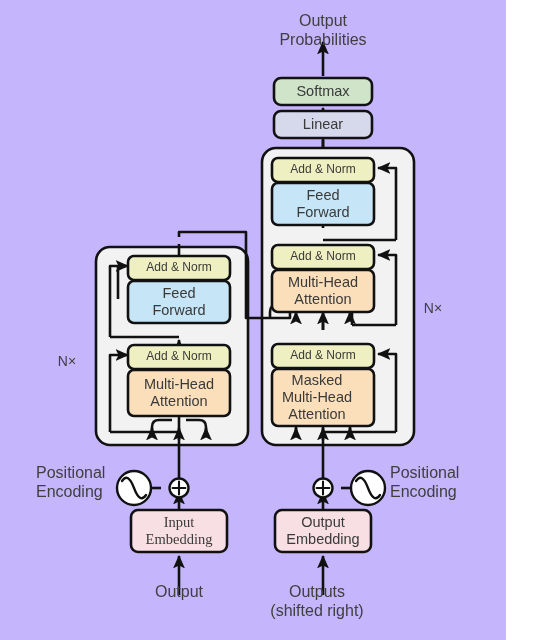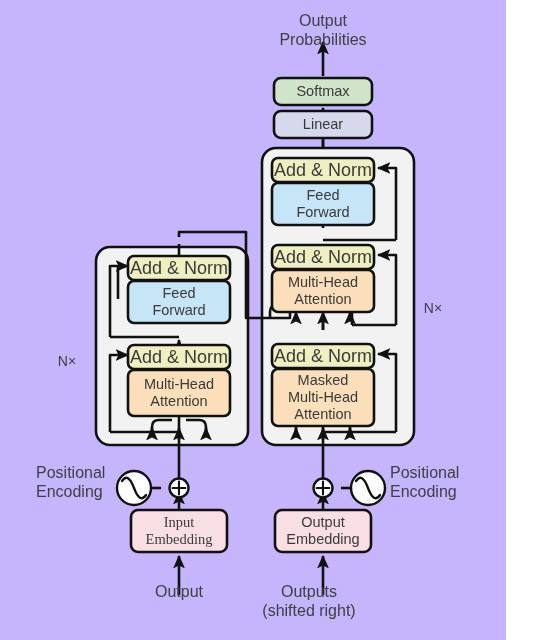--- a/index.html
+++ b/index.html
@@ -41,21 +41,21 @@
     justify-content: center;
     text-align: center;
     line-height: 1.15;
     color: #3a3a3a;
     white-space: pre-line;
     font-family: "Liberation Sans", sans-serif;
   }
   .t-outer { font-size: 16px; }
   .t-nx    { font-size: 14px; }
   .t-box   { font-size: 14.5px; }
-  .t-boxsm { font-size: 18px; }
+  .t-boxsm { font-size: 12px; }
 </style>
 </head>
 <body>
 
 <div id="stage">
 
   <svg id="svg-root" viewBox="0 0 554 640">
     <defs>
       <marker id="ah" viewBox="0 0 10 10" refX="9.2" refY="5" markerWidth="5.2" markerHeight="5.2" orient="auto-start-reverse">
         <path d="M 0 0.6 L 10 5 L 0 9.4 L 2.2 5 Z" fill="#111111"></path>
@@ -187,33 +187,33 @@
   <div class="box-label t-box" style="left:128px; top:370px; width:102px; height:46px;">Multi-Head
 Attention</div>
 
   <div class="box-label t-boxsm" style="left:272px; top:158px; width:102px; height:24px;">Add &amp; Norm</div>
   <div class="box-label t-box" style="left:272px; top:183px; width:102px; height:42px;">Feed
 Forward</div>
   <div class="box-label t-boxsm" style="left:272px; top:245px; width:102px; height:24px;">Add &amp; Norm</div>
   <div class="box-label t-box" style="left:272px; top:270px; width:102px; height:42px;">Multi-Head
 Attention</div>
   <div class="box-label t-boxsm" style="left:272px; top:344px; width:102px; height:24px;">Add &amp; Norm</div>
-  <div class="box-label t-box" style="left:272px; top:369px; width:102px; height:57px;">Masked
+  <div class="box-label t-box" style="left:266px; top:369px; width:102px; height:57px;">Masked
 Multi-Head
 Attention</div>
 
   <div class="label-text t-nx" style="left:44px; top:353px; width:46px;">N×</div>
   <div class="label-text t-nx" style="left:410px; top:300px; width:46px;">N×</div>
 
   <div class="label-text t-outer" style="left:36px; top:464px; width:100px; text-align:left;">Positional
 Encoding</div>
   <div class="box-label t-box" style="left:131px; top:510px; width:96px; height:42px;font-family:Liberation Serif, serif;">Input
 Embedding</div>
   <div class="label-text t-outer" style="left:129px; top:583px; width:100px;">Output</div>
 
   <div class="label-text t-outer" style="left:390px; top:464px; width:110px; text-align:left;">Positional
 Encoding</div>
   <div class="box-label t-box" style="left:275px; top:510px; width:96px; height:42px;">Output
 Embedding</div>
-  <div class="label-text t-outer" style="left:244px; top:583px; width:130px;">Outputs
+  <div class="label-text t-outer" style="left:252px; top:583px; width:130px;">Outputs
 (shifted right)</div>
 
 </div>
 
 </body></html>

